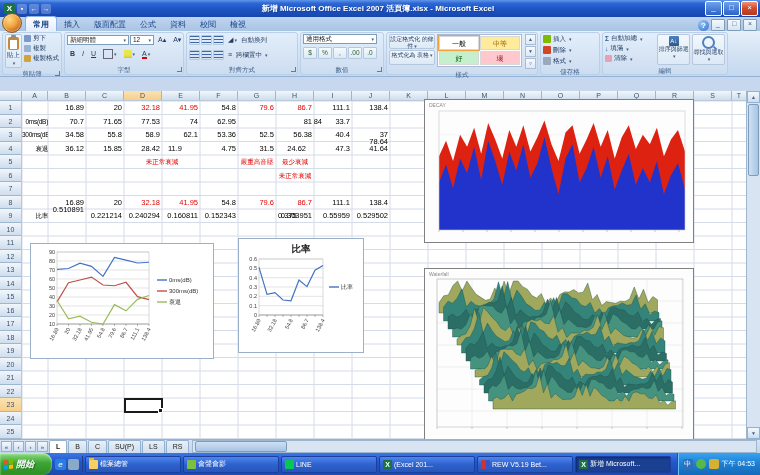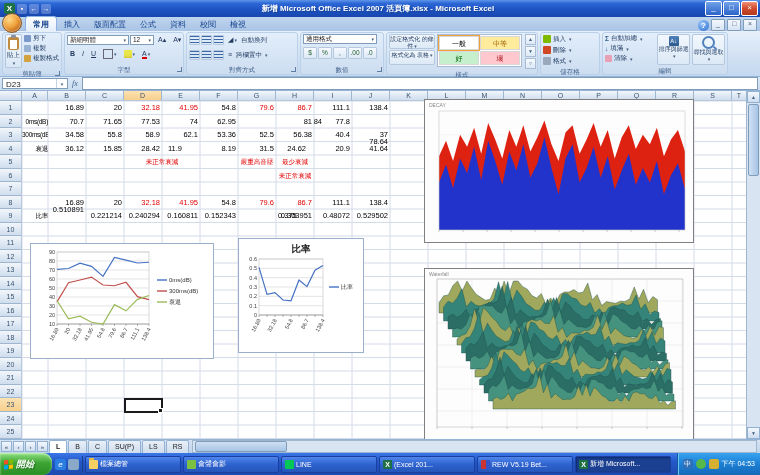--- a/index.html
+++ b/index.html
@@ -329,28 +329,20 @@
             <span class="find-ico"></span>
             <span>尋找與選取</span>
             <span class="dd">▾</span>
           </div>
       </div>
       <div class="rg-label"><span>編輯</span></div>
     </div>
 
   </div>
 
-  <div class="fbar">
-    <div class="namebox">
-        <span>D23</span>
-        <span class="nb-dd">▾</span>
-      </div>
-    <div class="fxbtn">fx</div>
-    <div class="finput"></div>
-  </div>
 
   <div class="sheet">
     <div id="grid">
         <div class="corner"></div>
         <div class="hdr" style="left: 22px; top: 0px; width: 26px; height: 10px; line-height: 10px;">A</div>
         <div class="hdr" style="left: 48px; top: 0px; width: 38px; height: 10px; line-height: 10px;">B</div>
         <div class="hdr" style="left: 86px; top: 0px; width: 38px; height: 10px; line-height: 10px;">C</div>
         <div class="hdr hl" style="left: 124px; top: 0px; width: 38px; height: 10px; line-height: 10px;">D</div>
         <div class="hdr" style="left: 162px; top: 0px; width: 38px; height: 10px; line-height: 10px;">E</div>
         <div class="hdr" style="left: 200px; top: 0px; width: 38px; height: 10px; line-height: 10px;">F</div>
@@ -452,41 +444,41 @@
         <div class="cell num" style="left: 314px; top: 10px; width: 38px; height: 13.5px; line-height: 13.5px;">111.1</div>
         <div class="cell num" style="left: 352px; top: 10px; width: 38px; height: 13.5px; line-height: 13.5px;">138.4</div>
         <div class="cell lab" style="left: 22px; top: 23.5px; width: 26px; height: 13.5px; line-height: 13.5px;">0ms(dB)</div>
         <div class="cell num" style="left: 48px; top: 23.5px; width: 38px; height: 13.5px; line-height: 13.5px;">70.7</div>
         <div class="cell num" style="left: 86px; top: 23.5px; width: 38px; height: 13.5px; line-height: 13.5px;">71.65</div>
         <div class="cell num" style="left: 124px; top: 23.5px; width: 38px; height: 13.5px; line-height: 13.5px;">77.53</div>
         <div class="cell num" style="left: 162px; top: 23.5px; width: 38px; height: 13.5px; line-height: 13.5px;">74</div>
         <div class="cell num" style="left: 200px; top: 23.5px; width: 38px; height: 13.5px; line-height: 13.5px;">62.95</div>
         <div class="cell num" style="left: 242px; top: 23.5px; width: 38px; height: 13.5px; line-height: 13.5px; margin-left: 44px;">84</div>
         <div class="cell num" style="left: 276px; top: 23.5px; width: 38px; height: 13.5px; line-height: 13.5px;">81</div>
-        <div class="cell num" style="left: 314px; top: 23.5px; width: 38px; height: 13.5px; line-height: 13.5px;">77.8</div>
+        <div class="cell num" style="left: 314px; top: 23.5px; width: 38px; height: 13.5px; line-height: 13.5px;">33.7</div>
         <div class="cell num" style="left: 352px; top: 23.5px; width: 38px; height: 13.5px; line-height: 13.5px; margin-top: 20px;">78.64</div>
         <div class="cell lab" style="left: 22px; top: 37px; width: 26px; height: 13.5px; line-height: 13.5px;">300ms(dB)</div>
         <div class="cell num" style="left: 48px; top: 37px; width: 38px; height: 13.5px; line-height: 13.5px;">34.58</div>
         <div class="cell num" style="left: 86px; top: 37px; width: 38px; height: 13.5px; line-height: 13.5px;">55.8</div>
         <div class="cell num" style="left: 124px; top: 37px; width: 38px; height: 13.5px; line-height: 13.5px;">58.9</div>
         <div class="cell num" style="left: 162px; top: 37px; width: 38px; height: 13.5px; line-height: 13.5px;">62.1</div>
         <div class="cell num" style="left: 200px; top: 37px; width: 38px; height: 13.5px; line-height: 13.5px;">53.36</div>
         <div class="cell num" style="left: 238px; top: 37px; width: 38px; height: 13.5px; line-height: 13.5px;">52.5</div>
         <div class="cell num" style="left: 276px; top: 37px; width: 38px; height: 13.5px; line-height: 13.5px;">56.38</div>
         <div class="cell num" style="left: 314px; top: 37px; width: 38px; height: 13.5px; line-height: 13.5px;">40.4</div>
         <div class="cell num" style="left: 352px; top: 37px; width: 38px; height: 13.5px; line-height: 13.5px;">37</div>
         <div class="cell lab" style="left: 22px; top: 50.5px; width: 26px; height: 13.5px; line-height: 13.5px;">衰退</div>
         <div class="cell num" style="left: 48px; top: 50.5px; width: 38px; height: 13.5px; line-height: 13.5px;">36.12</div>
         <div class="cell num" style="left: 86px; top: 50.5px; width: 38px; height: 13.5px; line-height: 13.5px;">15.85</div>
         <div class="cell num" style="left: 124px; top: 50.5px; width: 38px; height: 13.5px; line-height: 13.5px;">28.42</div>
         <div class="cell num" style="left: 162px; top: 50.5px; width: 22px; height: 13.5px; line-height: 13.5px;">11.9</div>
-        <div class="cell num" style="left: 200px; top: 50.5px; width: 38px; height: 13.5px; line-height: 13.5px;">8.19</div>
+        <div class="cell num" style="left: 200px; top: 50.5px; width: 38px; height: 13.5px; line-height: 13.5px;">4.75</div>
         <div class="cell num" style="left: 238px; top: 50.5px; width: 38px; height: 13.5px; line-height: 13.5px;">31.5</div>
         <div class="cell num" style="left: 276px; top: 50.5px; width: 32px; height: 13.5px; line-height: 13.5px;">24.62</div>
-        <div class="cell num" style="left: 314px; top: 50.5px; width: 38px; height: 13.5px; line-height: 13.5px;">20.9</div>
+        <div class="cell num" style="left: 314px; top: 50.5px; width: 38px; height: 13.5px; line-height: 13.5px;">47.3</div>
         <div class="cell num" style="left: 352px; top: 50.5px; width: 38px; height: 13.5px; line-height: 13.5px;">41.64</div>
         <div class="cell note" style="left: 124px; top: 64px; width: 76px; height: 13.5px; line-height: 13.5px;">未正常衰減</div>
         <div class="cell note" style="left: 238px; top: 64px; width: 38px; height: 13.5px; line-height: 13.5px;">嚴重高音壓</div>
         <div class="cell note" style="left: 276px; top: 64px; width: 38px; height: 13.5px; line-height: 13.5px;">最少衰減</div>
         <div class="cell note" style="left: 276px; top: 77.5px; width: 38px; height: 13.5px; line-height: 13.5px;">未正常衰減</div>
         <div class="cell num" style="left: 48px; top: 104.5px; width: 38px; height: 13.5px; line-height: 13.5px;">16.89</div>
         <div class="cell num" style="left: 86px; top: 104.5px; width: 38px; height: 13.5px; line-height: 13.5px;">20</div>
         <div class="cell num red" style="left: 124px; top: 104.5px; width: 38px; height: 13.5px; line-height: 13.5px;">32.18</div>
         <div class="cell num red" style="left: 162px; top: 104.5px; width: 38px; height: 13.5px; line-height: 13.5px;">41.95</div>
         <div class="cell num" style="left: 200px; top: 104.5px; width: 38px; height: 13.5px; line-height: 13.5px;">54.8</div>
@@ -495,21 +487,21 @@
         <div class="cell num" style="left: 314px; top: 104.5px; width: 38px; height: 13.5px; line-height: 13.5px;">111.1</div>
         <div class="cell num" style="left: 352px; top: 104.5px; width: 38px; height: 13.5px; line-height: 13.5px;">138.4</div>
         <div class="cell lab" style="left: 22px; top: 118px; width: 26px; height: 13.5px; line-height: 13.5px;">比率</div>
         <div class="cell num" style="left: 48px; top: 112px; width: 38px; height: 13.5px; line-height: 13.5px;">0.510891</div>
         <div class="cell num" style="left: 86px; top: 118px; width: 38px; height: 13.5px; line-height: 13.5px;">0.221214</div>
         <div class="cell num" style="left: 124px; top: 118px; width: 38px; height: 13.5px; line-height: 13.5px;">0.240294</div>
         <div class="cell num" style="left: 162px; top: 118px; width: 38px; height: 13.5px; line-height: 13.5px;">0.160811</div>
         <div class="cell num" style="left: 200px; top: 118px; width: 38px; height: 13.5px; line-height: 13.5px;">0.152343</div>
         <div class="cell num" style="left: 238px; top: 118px; width: 38px; height: 13.5px; line-height: 13.5px; padding-left: 40px;">0.375</div>
         <div class="cell num" style="left: 276px; top: 118px; width: 38px; height: 13.5px; line-height: 13.5px;">0.303951</div>
-        <div class="cell num" style="left: 314px; top: 118px; width: 38px; height: 13.5px; line-height: 13.5px;">0.48072</div>
+        <div class="cell num" style="left: 314px; top: 118px; width: 38px; height: 13.5px; line-height: 13.5px;">0.55959</div>
         <div class="cell num" style="left: 352px; top: 118px; width: 38px; height: 13.5px; line-height: 13.5px;">0.529502</div>
         <div class="selcell" style="left: 124px; top: 307px; width: 39px; height: 14.5px;"></div>
       </div>
 
     <div class="chart shot" id="chart3" style="left:424px;top:8px;width:268px;height:142px;"><svg width="268" height="142">
           <rect x="0" y="0" width="268" height="142" fill="#fdfdfd"></rect>
           <text x="4" y="7" font-size="5" fill="#888">DECAY</text>
           <line x1="14" y1="34.8" x2="260" y2="34.8" stroke="#ececec" stroke-width="0.6"></line>
           <line x1="14" y1="58.6" x2="260" y2="58.6" stroke="#ececec" stroke-width="0.6"></line>
           <line x1="14" y1="82.4" x2="260" y2="82.4" stroke="#ececec" stroke-width="0.6"></line>

